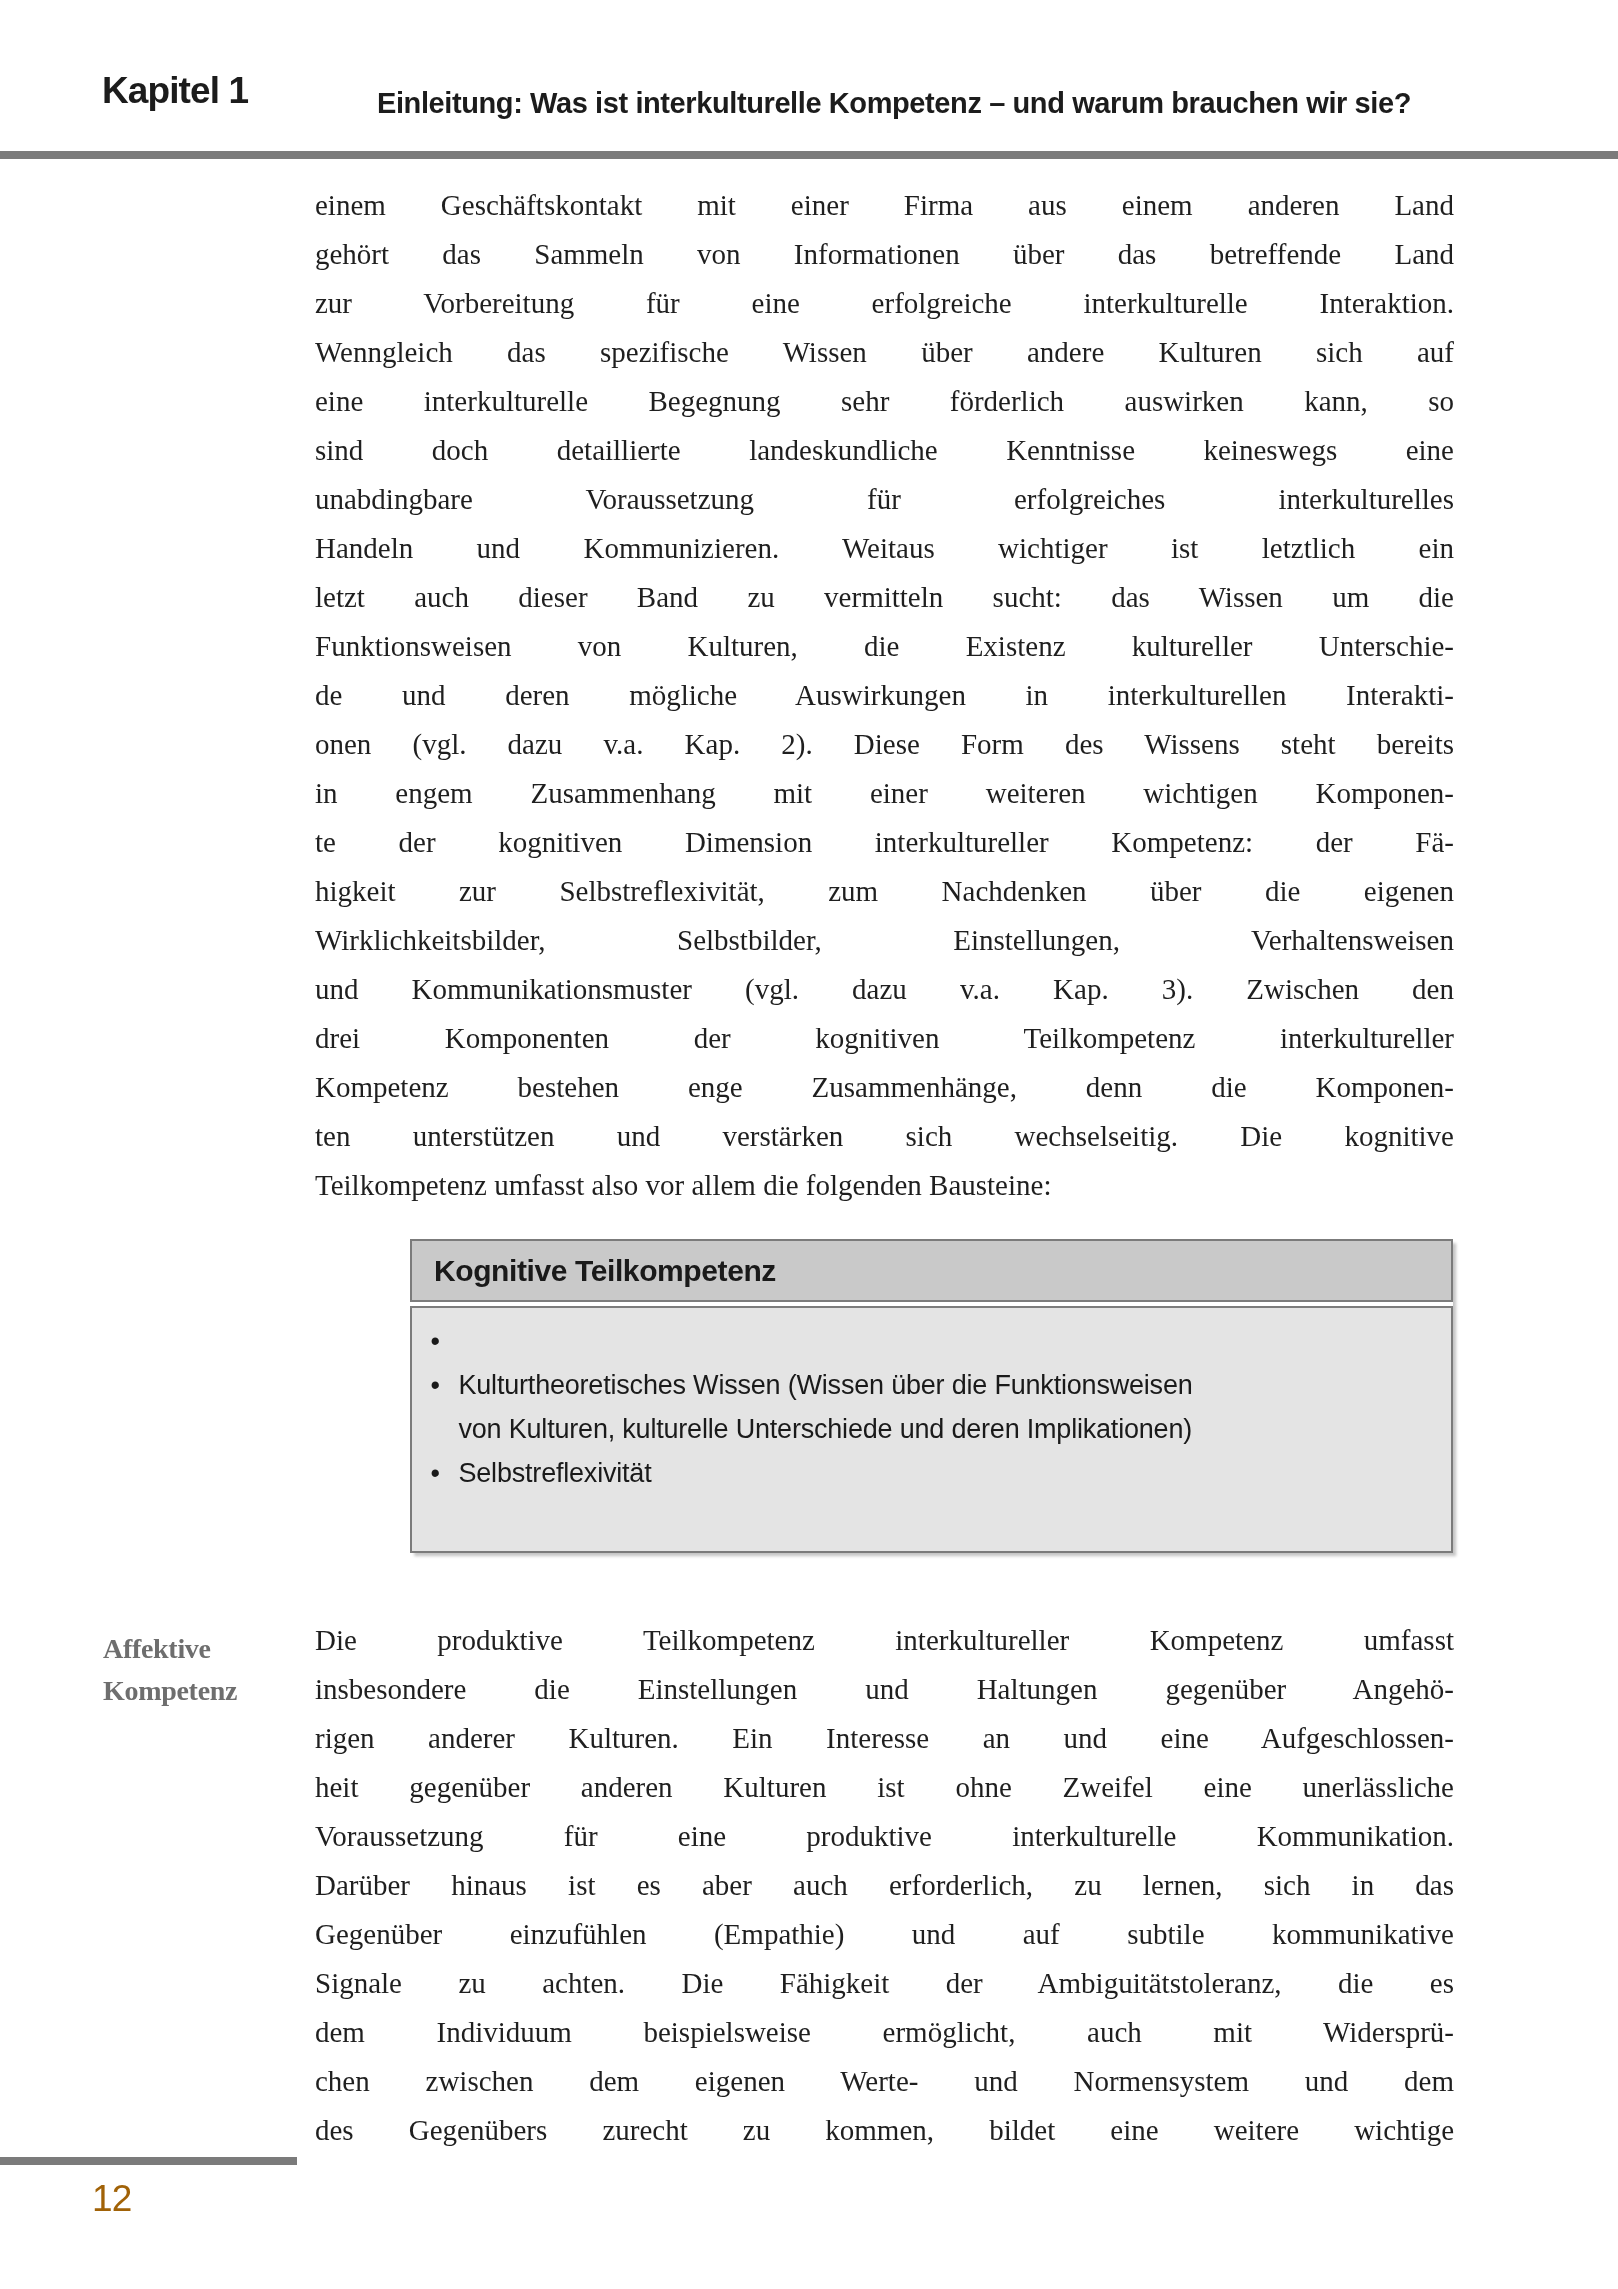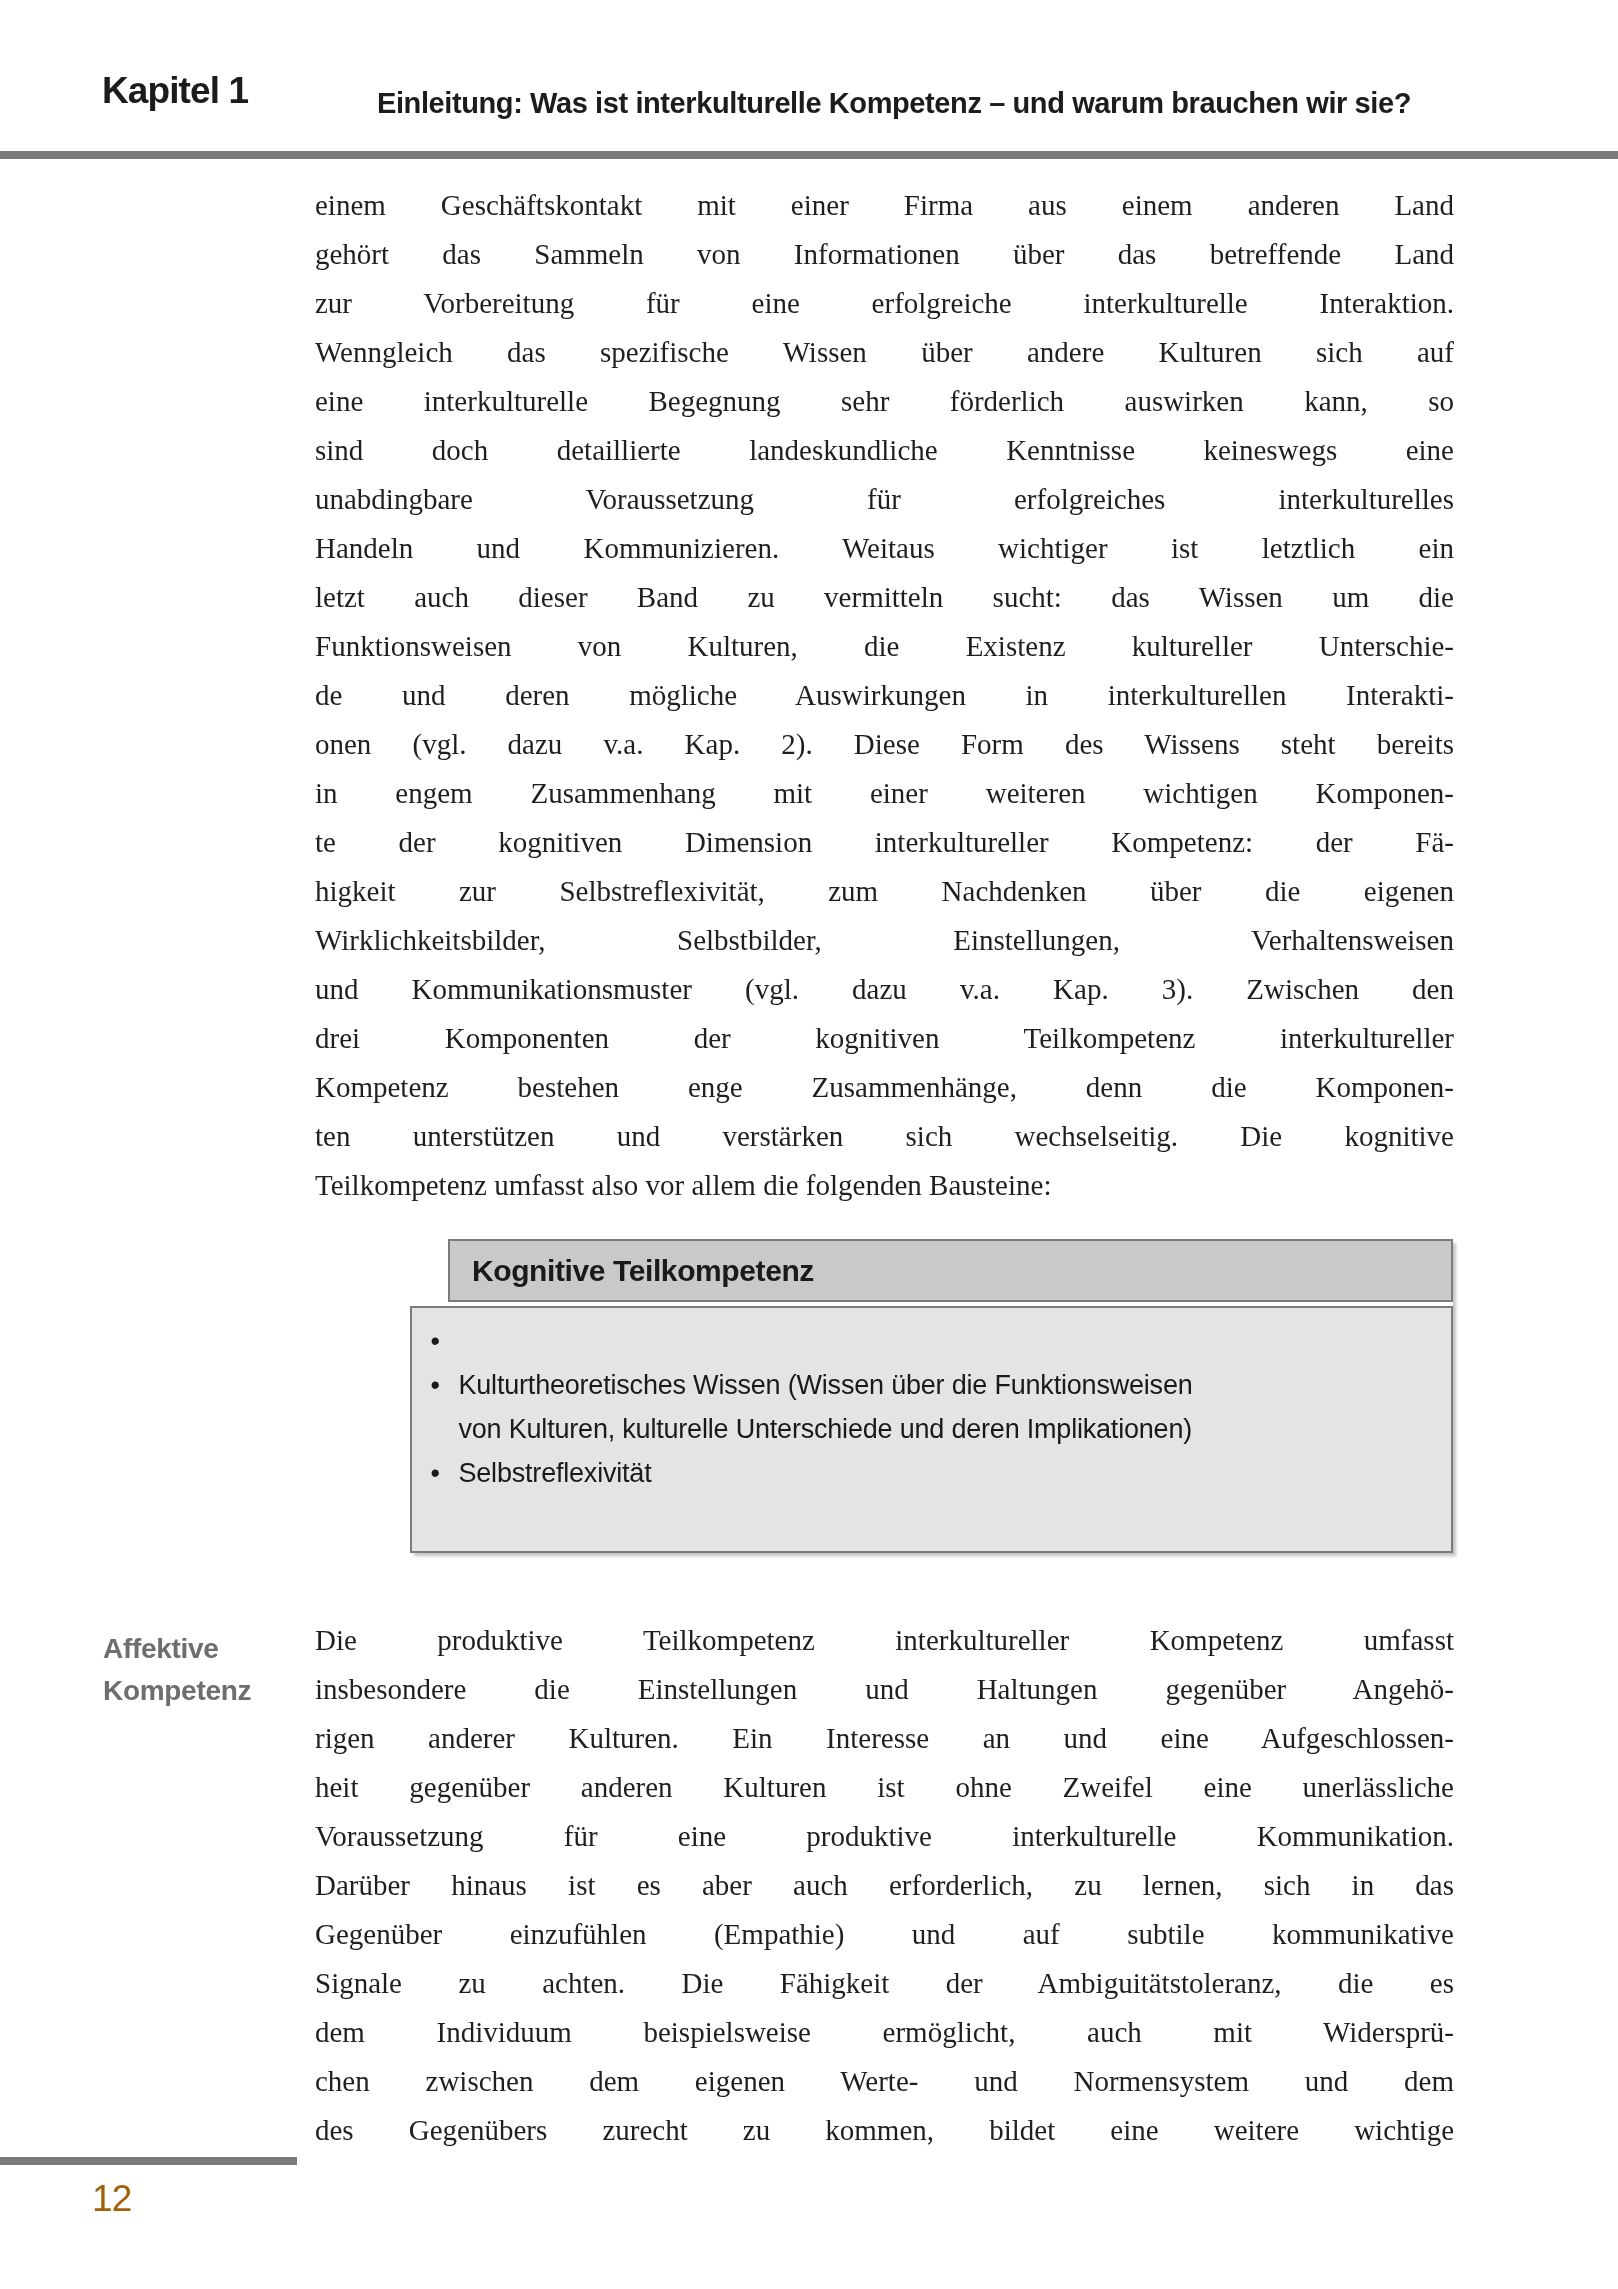--- a/index.html
+++ b/index.html
@@ -54,21 +54,20 @@
   .infobox{
     position:absolute;left:410px;top:1239px;width:1043px;
     box-shadow:3.7px 3.7px 2.8px #c6c6c6;
   }
   .infobox-header{
     box-sizing:border-box;height:63px;
     background:var(--box_header_bg);
     border:2.8px solid var(--box_border);
     display:flex;align-items:center;
     padding-left:22px;
-    margin-left:38px;
   }
   .infobox-title{
     font-family:"Liberation Sans", sans-serif;
     font-weight:bold;font-size:30px;letter-spacing:-0.4px;
     color:#1a1a1a;
   }
   .infobox-body{
     box-sizing:border-box;
     margin-top:3.7px;height:247px;
     background:var(--box_body_bg);
@@ -84,21 +83,21 @@
   .bullet-text{
     flex:1;
     font-family:"Liberation Sans", sans-serif;
     font-size:27px;line-height:44px;letter-spacing:-0.2px;
     color:#1a1a1a;
   }
 
   
   .margin-label{
     position:absolute;left:103px;top:1628px;width:198px;
-    font-family:Liberation Sans, sans-serif;
+    font-family:Liberation Serif, serif;
     font-weight:bold;font-size:28px;line-height:42px;letter-spacing:-0.3px;
     color:var(--margin_label_gray);
   }
 
   
   .footer-bar{
     position:absolute;left:0;top:2157px;width:297px;height:8.3px;
     background:var(--rule_gray);
   }
   .page-number{

